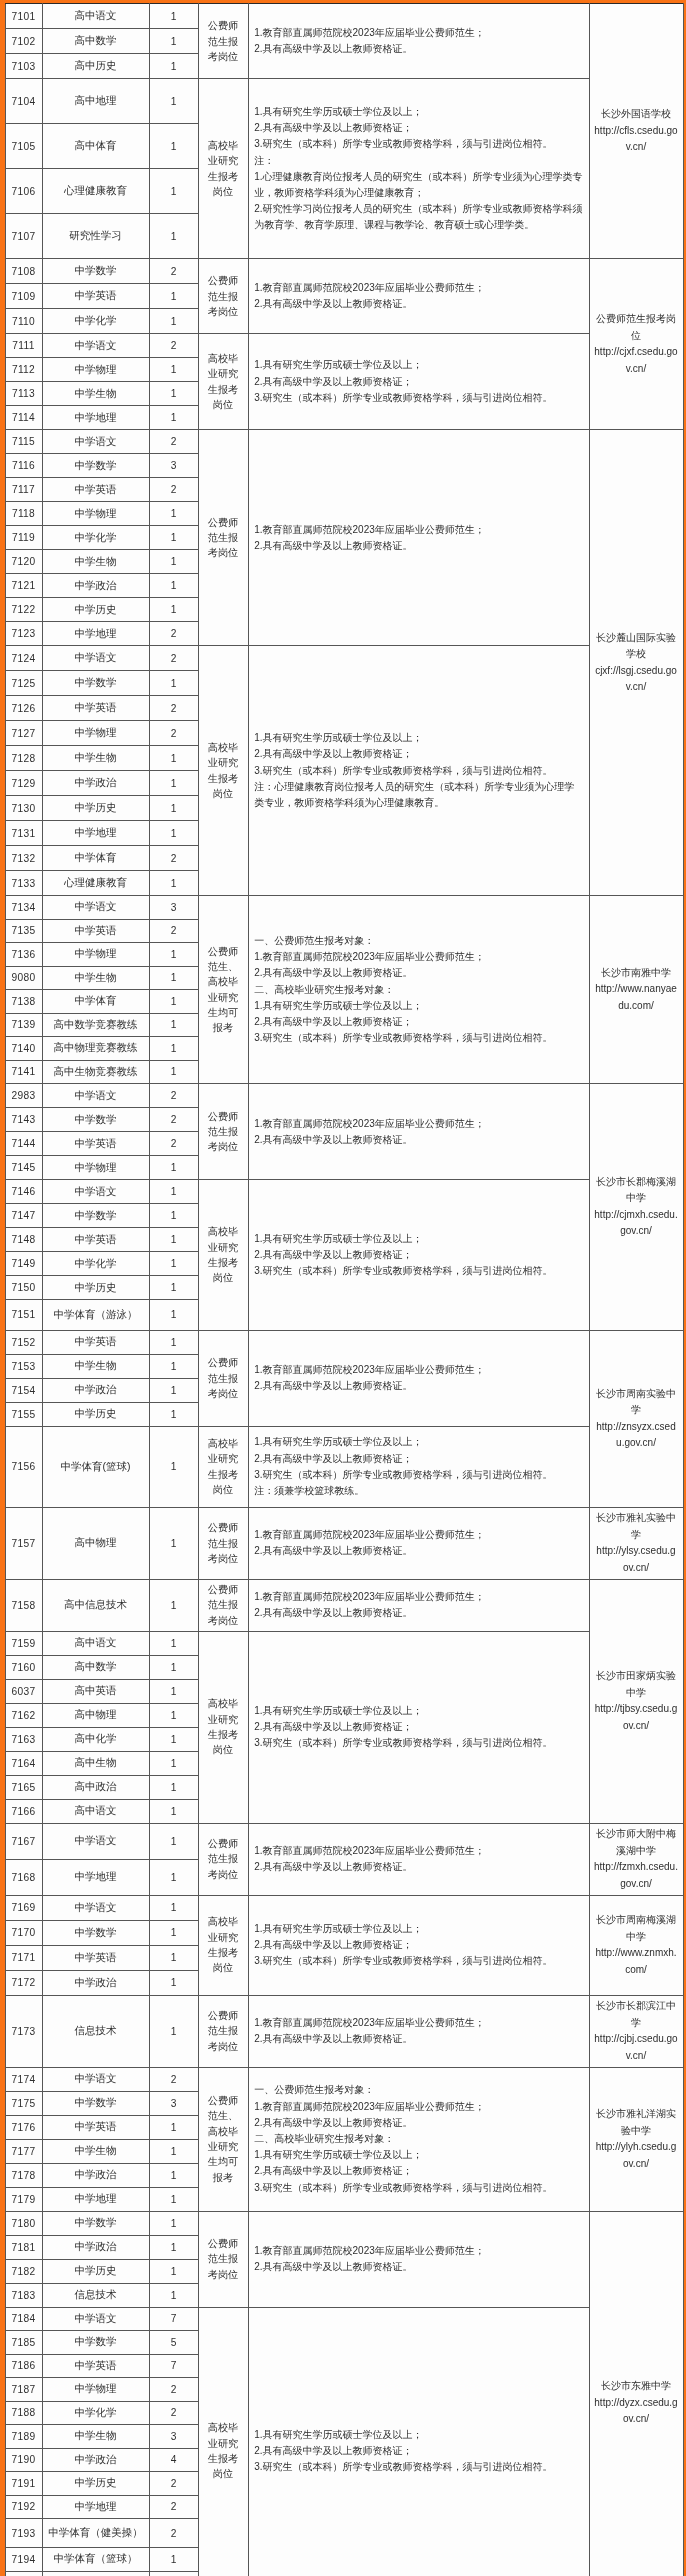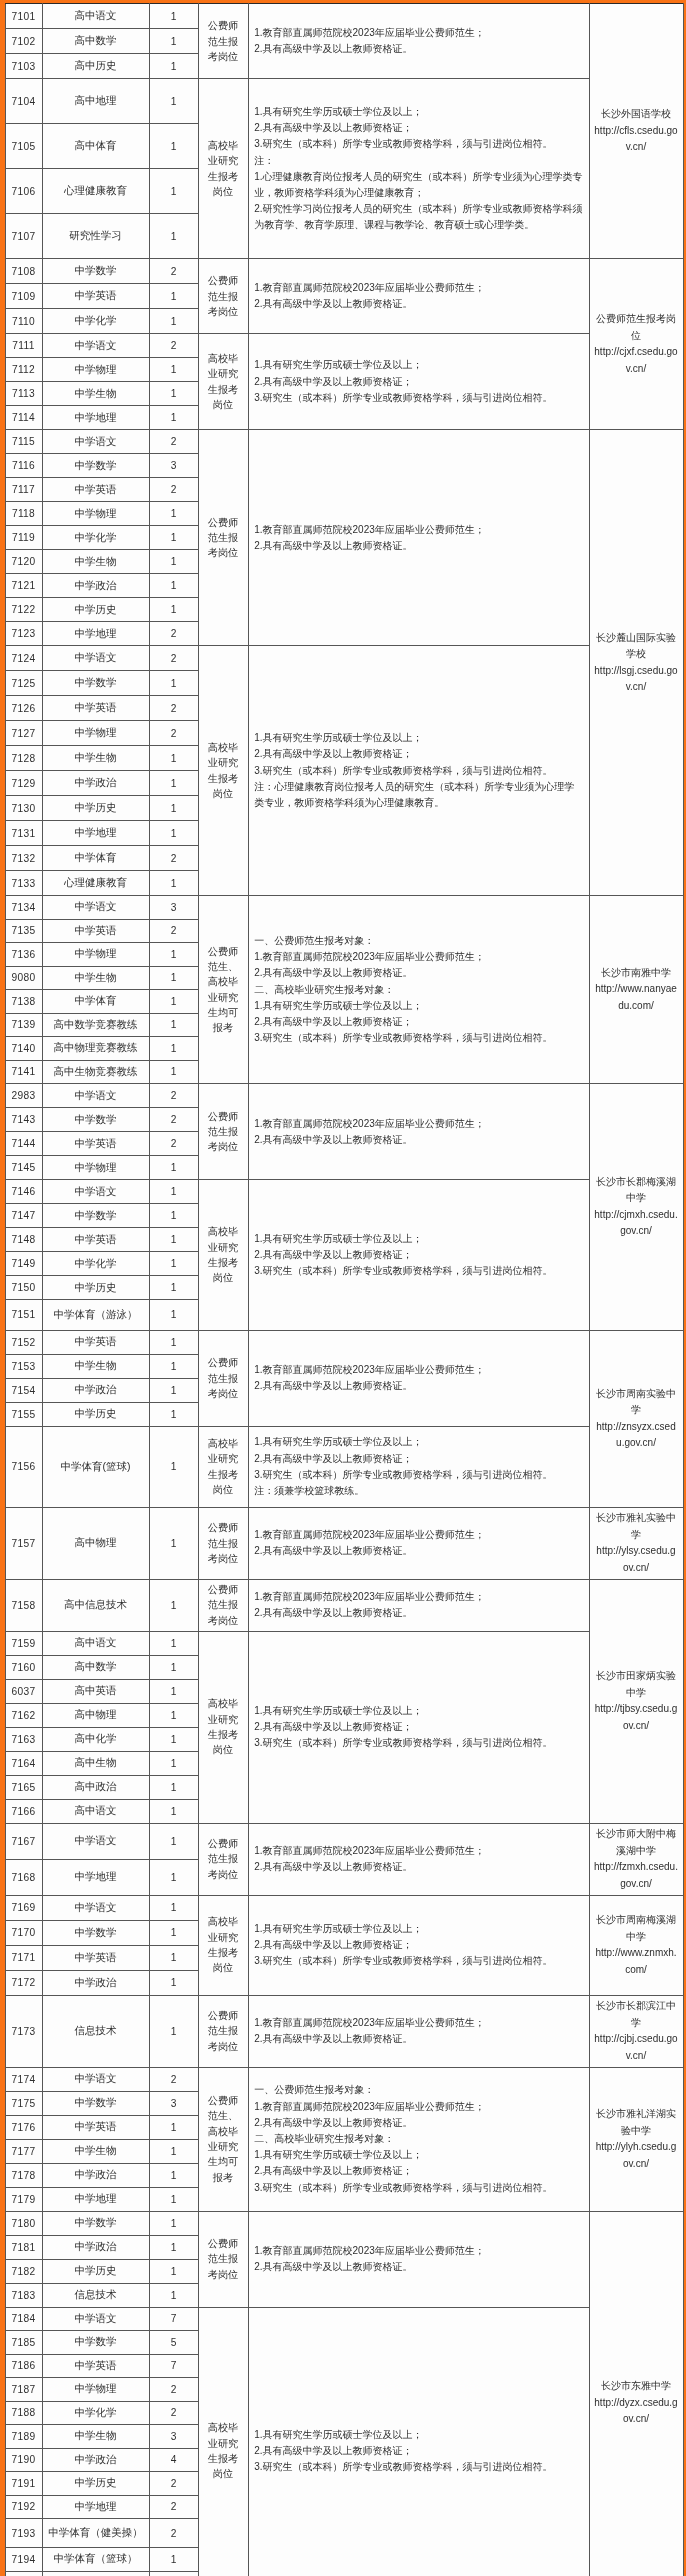--- a/index.html
+++ b/index.html
@@ -136,21 +136,21 @@
         </tr>
         <tr class="block-start" style="height: 24px;">
           <td class="code">7115</td>
           <td class="subject">中学语文</td>
           <td class="count">2</td>
           <td class="category" rowspan="9">公费师范生报考岗位</td>
           <td class="requirements" rowspan="9">1.教育部直属师范院校2023年应届毕业公费师范生；
 2.具有高级中学及以上教师资格证。</td>
           <td class="school" rowspan="19">
             <div class="school-name">长沙麓山国际实验学校</div>
-            <div class="school-url">http://lsgj.csedu.gov.cn/</div>
+            <div class="school-url">cjxf://lsgj.csedu.gov.cn/</div>
           </td>
         </tr>
         <tr style="height: 24px;">
           <td class="code">7116</td>
           <td class="subject">中学数学</td>
           <td class="count">3</td>
         </tr>
         <tr style="height: 24px;">
           <td class="code">7117</td>
           <td class="subject">中学英语</td>

